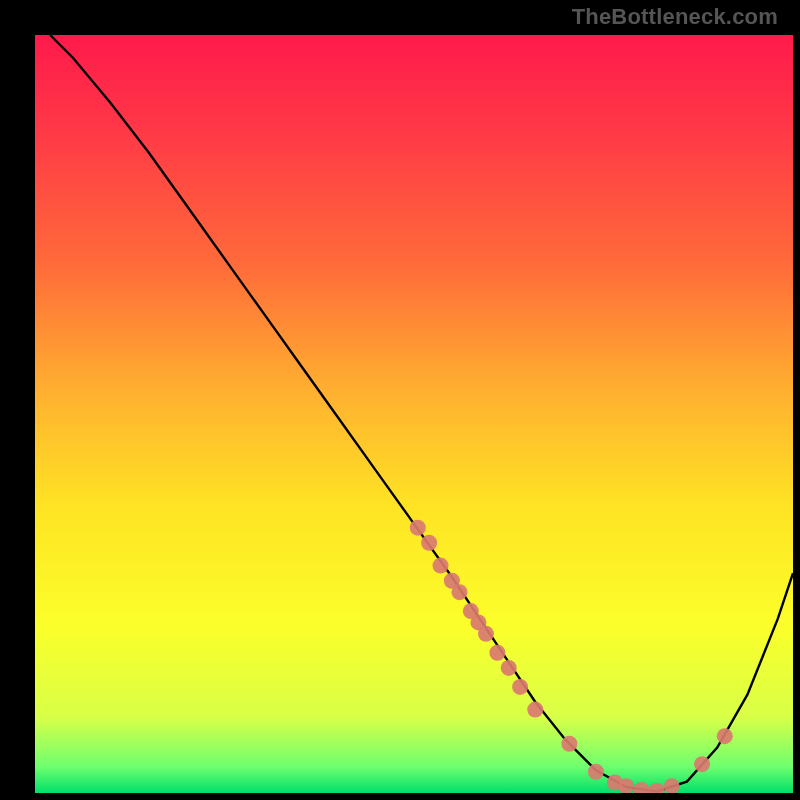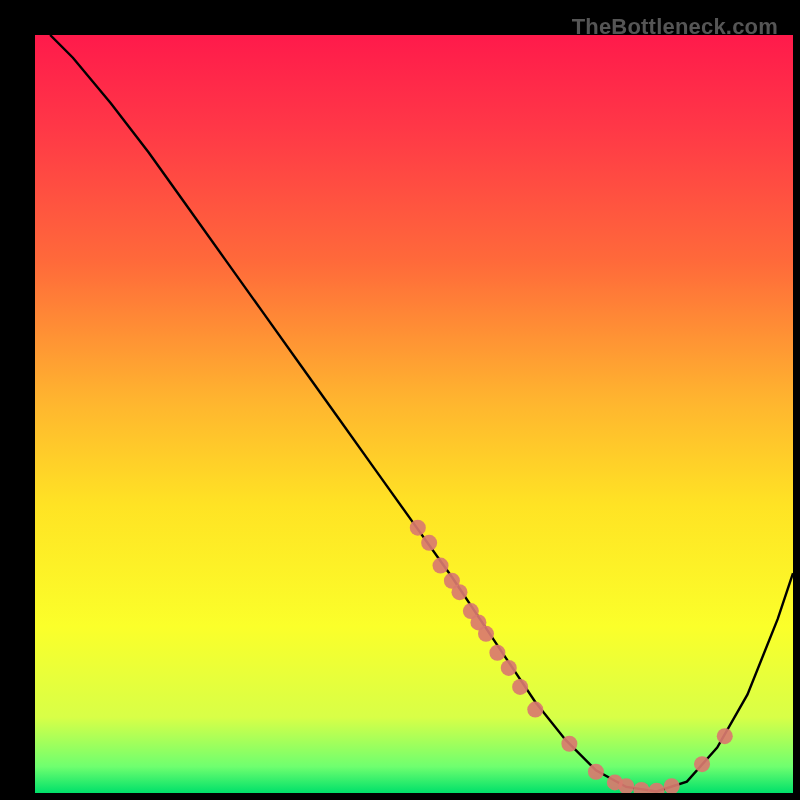--- a/index.html
+++ b/index.html
@@ -21,21 +21,21 @@
   }
   .plot {
     position: absolute;
     left: 21px;
     top: 21px;
     width: 758px;
     height: 758px;
   }
   .watermark {
     position: absolute;
-    top: 14px;
+    top: 4px;
     right: 22px;
     color: #555;
     font-size: 22px;
     font-weight: 600;
     letter-spacing: 0.2px;
     user-select: none;
   }
   svg { display: block; }
 </style>
 </head>

